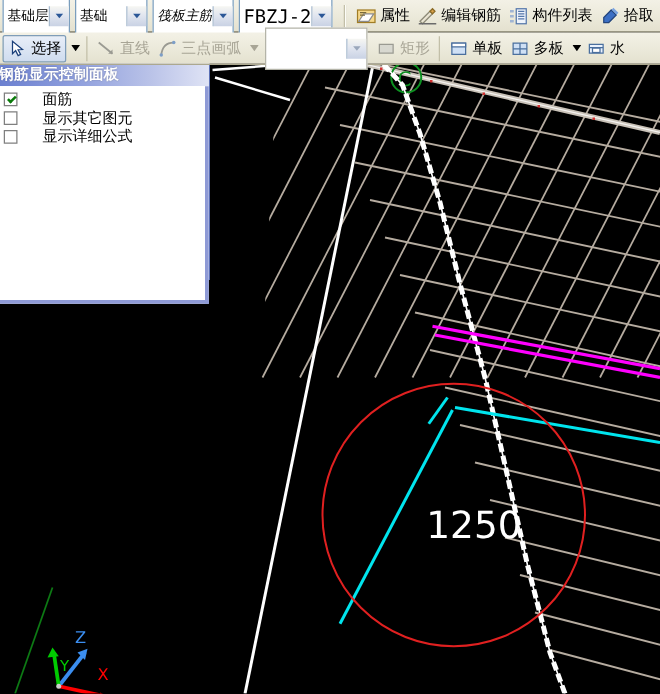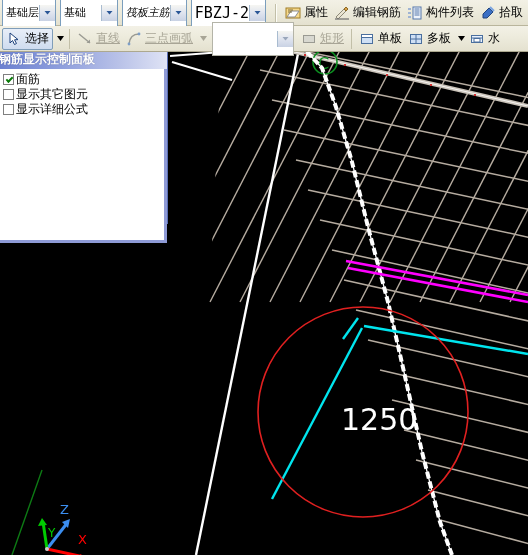--- a/index.html
+++ b/index.html
@@ -38,21 +38,21 @@
   .c1{width:62px;} .c2{width:72px;} .c3{width:70px;font-style:italic;} .c4{width:82px;}
   .sep{
     width:1px;height:18px;background:#c2bfa8;
     border-right:1px solid #fdfdf8;margin:0 5px;flex:0 0 1px;
   }
   .tbtn{
     display:flex;align-items:center;height:22px;padding:0 3px;
     cursor:default;white-space:nowrap;
   }
   .tbtn .lbl{font-size:12px;color:#000;margin-left:3px;}
-  .tbtn.disabled .lbl{color:#a8a596;text-decoration:underline;}
+  .tbtn.disabled .lbl{color:#a8a596;}
   .ico{width:16px;height:16px;flex:0 0 16px;display:block;}
   
   .pressed{
     background:linear-gradient(180deg,#e8eef8 0%,#cfdcef 100%);
     border:1px solid #7f9db9;border-radius:2px;height:20px;
   }
   .pressed .lbl{font-weight:normal;}
   .caret{
     width:9px;height:16px;display:flex;align-items:center;justify-content:center;
     margin-left:3px;
@@ -94,21 +94,21 @@
   .chkbox{
     width:11px;height:11px;flex:0 0 11px;margin-top:1px;
     border:1px solid #7f7f7f;background:#fff;box-sizing:border-box;
     position:relative;
   }
   .chkbox.on::after{
     content:"";position:absolute;left:2px;top:2px;width:5px;height:2px;
     border-left:2px solid #0a7a0a;border-bottom:2px solid #0a7a0a;
     transform:rotate(-45deg);
   }
-  .chklbl{font-size:12px;color:#000;margin-left:2px;line-height:13px;}
+  .chklbl{font-size:12px;color:#000;margin-left:20px;line-height:13px;}
 </style>
 </head>
 <body>
 
 <div class="toolbar row1">
 
   <div class="combo c1">
     <span class="cv">基础层</span>
     <span class="arrow">
       <svg width="9" height="9" viewBox="0 0 9 9">

